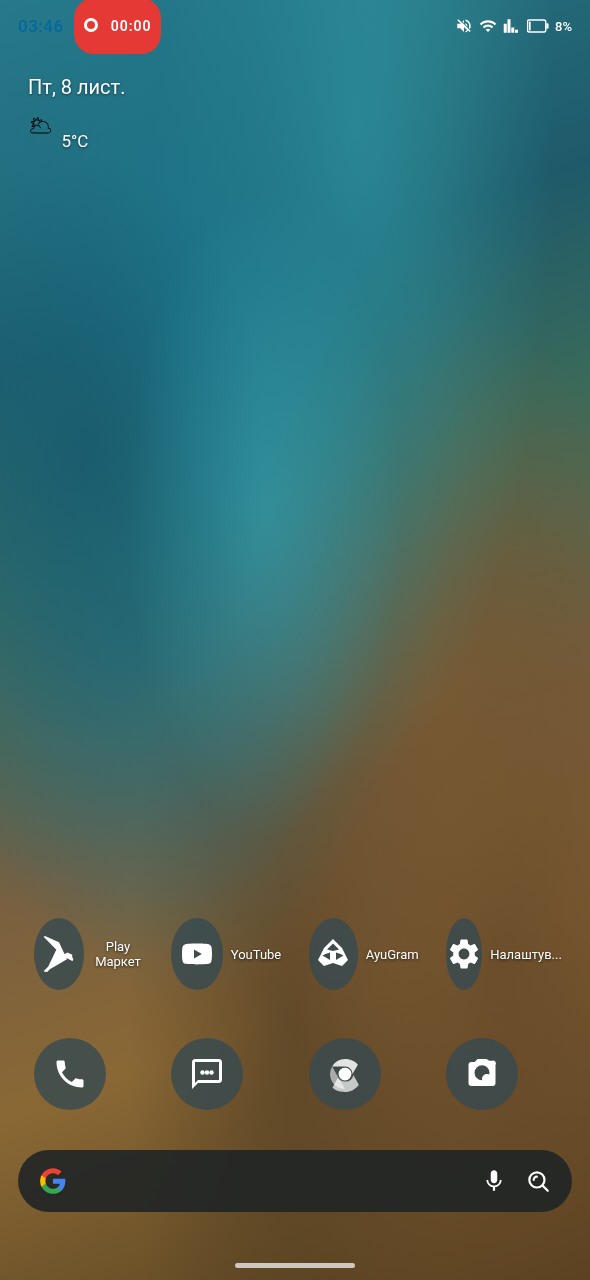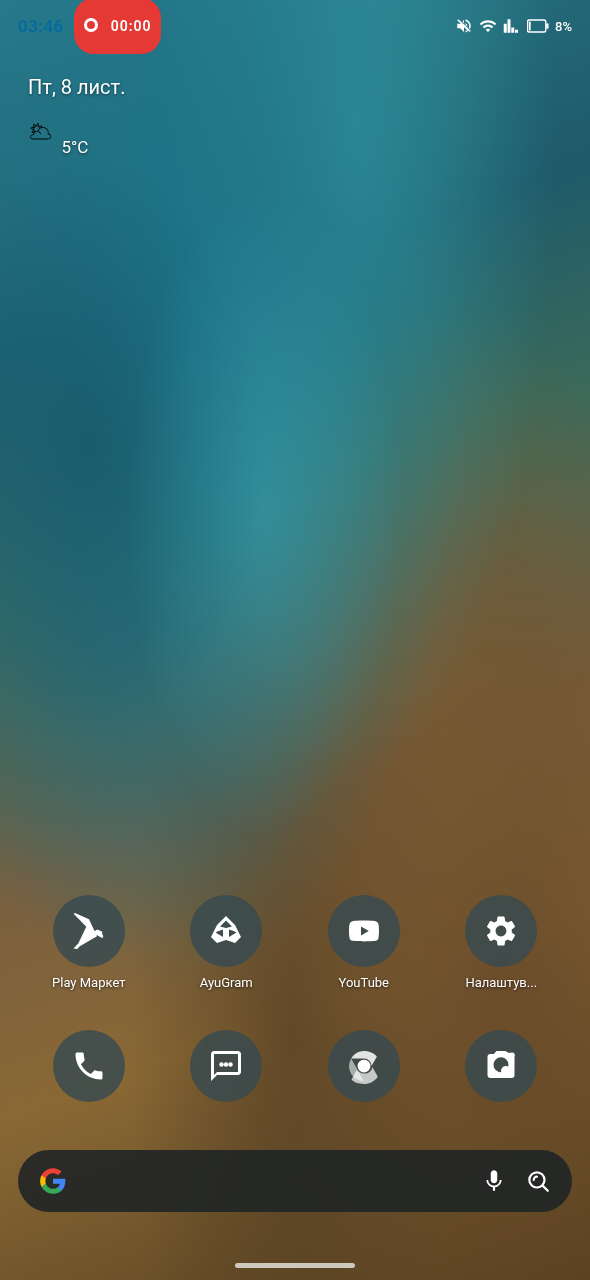--- a/index.html
+++ b/index.html
@@ -121,21 +121,20 @@
       top: 75px;
       left: 28px;
       z-index: 5;
     }
 
     #date-text {
       color: white;
       font-size: 20px;
       font-weight: 400;
       text-shadow: 0 1px 3px rgba(0,0,0,0.5);
-      margin-bottom: 6px;
     }
 
     #weather-row {
       display: flex;
       align-items: center;
       gap: 8px;
     }
 
     #weather-icon {
       font-size: 20px;
@@ -168,21 +167,21 @@
       left: 0;
       right: 0;
       display: flex;
       justify-content: space-around;
       padding: 0 20px;
       z-index: 5;
     }
 
     .app-item {
       display: flex;
-      flex-direction: column;
+      flex-direction: row;
       align-items: center;
       gap: 8px;
       width: 110px;
       cursor: pointer;
     }
 
     .app-icon-circle {
       width: 72px;
       height: 72px;
       border-radius: 50%;
@@ -319,33 +318,33 @@
       <svg viewBox="0 0 24 24">
         <path d="M3.18 23.76c.3.17.64.24.98.2L14 13 10.18 9.2 3.18 23.76zm17.64-11.3L17.64 11l-3.64 2 3.64 2 3.18 1.74c.9-.5.9-1.98 0-2.48zM3.02.24C2.58.06 2.1.12 1.74.42L13 12 1.74 23.58c.36.3.84.36 1.28.18l14.3-8.24-5.32-11.4L3.02.24z"></path>
       </svg>
     </div>
     <span class="app-label">Play Маркет</span>
   </div>
 
   <div class="app-item">
     <div class="app-icon-circle">
       <svg viewBox="0 0 24 24">
+        <path d="M21.58 7.19c-.23-.86-.91-1.54-1.77-1.77C18.25 5 12 5 12 5s-6.25 0-7.81.42c-.86.23-1.54.91-1.77 1.77C2 8.75 2 12 2 12s0 3.25.42 4.81c.23.86.91 1.54 1.77 1.77C5.75 19 12 19 12 19s6.25 0 7.81-.42c.86-.23 1.54-.91 1.77-1.77C22 15.25 22 12 22 12s0-3.25-.42-4.81zM10 15V9l5.2 3-5.2 3z"></path>
+      </svg>
+    </div>
+    <span class="app-label">YouTube</span>
+  </div>
+
+  <div class="app-item">
+    <div class="app-icon-circle">
+      <svg viewBox="0 0 24 24">
         <path d="M12 2L6 8l-4 8 4 4 6-2 6 2 4-4-4-8-6-6zm0 3l4 4-4 1-4-1 4-4zm-5 7l3-1v5l-5-3 2-1zm10 0l2 1-5 3v-5l3 1z"></path>
       </svg>
     </div>
     <span class="app-label">AyuGram</span>
-  </div>
-
-  <div class="app-item">
-    <div class="app-icon-circle">
-      <svg viewBox="0 0 24 24">
-        <path d="M21.58 7.19c-.23-.86-.91-1.54-1.77-1.77C18.25 5 12 5 12 5s-6.25 0-7.81.42c-.86.23-1.54.91-1.77 1.77C2 8.75 2 12 2 12s0 3.25.42 4.81c.23.86.91 1.54 1.77 1.77C5.75 19 12 19 12 19s6.25 0 7.81-.42c.86-.23 1.54-.91 1.77-1.77C22 15.25 22 12 22 12s0-3.25-.42-4.81zM10 15V9l5.2 3-5.2 3z"></path>
-      </svg>
-    </div>
-    <span class="app-label">YouTube</span>
   </div>
 
   <div class="app-item">
     <div class="app-icon-circle">
       <svg viewBox="0 0 24 24">
         <path d="M19.14 12.94c.04-.3.06-.61.06-.94 0-.32-.02-.64-.07-.94l2.03-1.58c.18-.14.23-.41.12-.61l-1.92-3.32c-.12-.22-.37-.29-.59-.22l-2.39.96c-.5-.38-1.03-.7-1.62-.94l-.36-2.54c-.04-.24-.24-.41-.48-.41h-3.84c-.24 0-.43.17-.47.41l-.36 2.54c-.59.24-1.13.57-1.62.94l-2.39-.96c-.22-.08-.47 0-.59.22L2.74 8.87c-.12.21-.08.47.12.61l2.03 1.58c-.05.3-.07.63-.07.94s.02.64.07.94l-2.03 1.58c-.18.14-.23.41-.12.61l1.92 3.32c.12.22.37.29.59.22l2.39-.96c.5.38 1.03.7 1.62.94l.36 2.54c.05.24.24.41.48.41h3.84c.24 0 .44-.17.47-.41l.36-2.54c.59-.24 1.13-.56 1.62-.94l2.39.96c.22.08.47 0 .59-.22l1.92-3.32c.12-.22.07-.47-.12-.61l-2.01-1.58zM12 15.6c-1.98 0-3.6-1.62-3.6-3.6s1.62-3.6 3.6-3.6 3.6 1.62 3.6 3.6-1.62 3.6-3.6 3.6z"></path>
       </svg>
     </div>
     <span class="app-label">Налаштув...</span>
   </div>

